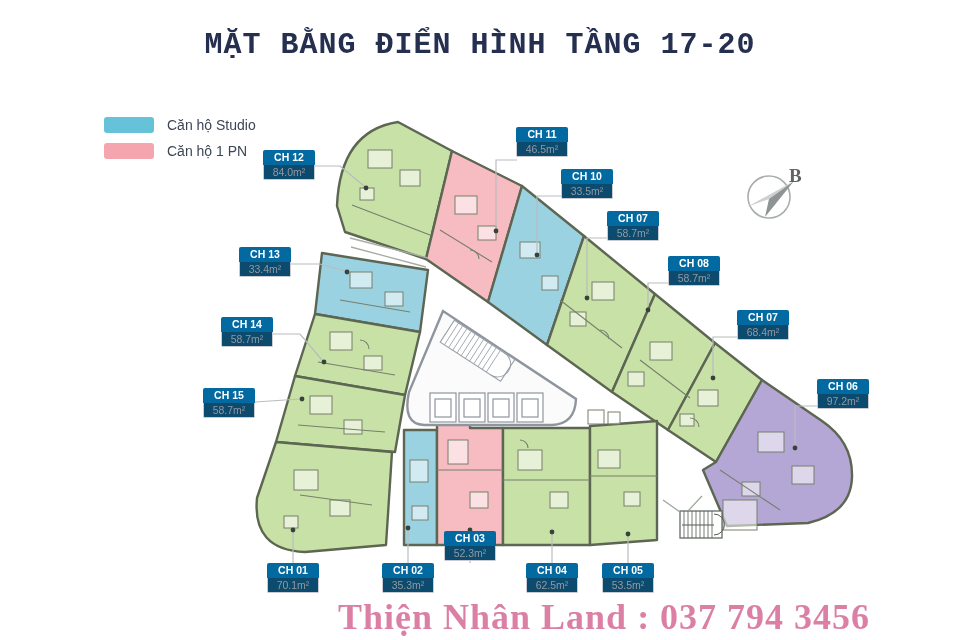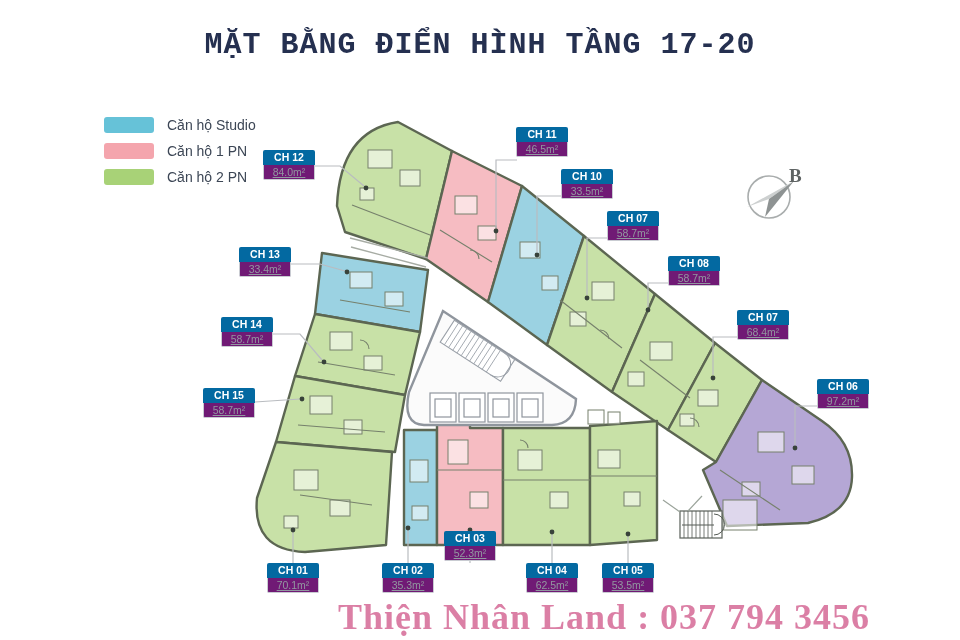--- a/index.html
+++ b/index.html
@@ -10,45 +10,41 @@
          font-size:30px;font-weight:700;color:#253050;letter-spacing:1px;}
   .legend{position:absolute;left:60px;top:116px;}
   .legend-row{display:flex;align-items:center;margin-bottom:9px;height:17px;padding-left:44px;}
   .swatch{width:50px;height:16px;border-radius:3px;margin-right:13px;}
   .legend-label{font-size:14px;color:#3c4655;}
   svg.plan{position:absolute;left:0;top:0;}
   .unit-label{position:absolute;width:52px;text-align:center;z-index:5;
               font-size:10.5px;line-height:13px;}
   .ul-head{background:#0369a1;color:#ffffff;font-weight:700;border-radius:2px 2px 0 0;
            padding:1px 0;}
-  .ul-body{background:#701a75;color:#9298a0;border:1px solid #c9ccd2;border-top:none;
-           border-radius:0 0 2px 2px;padding:0.5px 0;text-decoration:underline;}
+  .ul-body{background:#0c4a6e;color:#9298a0;border:1px solid #c9ccd2;border-top:none;
+           border-radius:0 0 2px 2px;padding:0.5px 0;}
   .watermark{position:absolute;left:338px;top:596px;white-space:nowrap;
              font-family:"Liberation Serif",serif;font-weight:700;font-size:36px;
              color:#be185d;opacity:0.55;letter-spacing:1px;z-index:6;}
 </style>
 </head>
 <body>
 
 <div class="stage">
 
   <div class="title">MẶT BẰNG ĐIỂN HÌNH TẦNG 17-20</div>
 
   <div class="legend">
     <div class="legend-row">
       <div class="swatch" style="background: rgb(102, 194, 216);"></div>
       <div class="legend-label">Căn hộ Studio</div>
     </div>
     <div class="legend-row">
       <div class="swatch" style="background: rgb(244, 165, 173);"></div>
       <div class="legend-label">Căn hộ 1 PN</div>
-    </div>
-    <div class="legend-row">
-      <div class="swatch" style="background: rgb(168, 210, 119);"></div>
-      <div class="legend-label">Căn hộ 2 PN</div>
     </div>
   </div>
 
   <svg class="plan" width="960" height="640" viewBox="0 0 960 640">
 
     <g stroke-width="2.4" stroke-linejoin="round" stroke="#5c6652">
 
       <path d="M345,232 L337,206 Q340,131 398,122 L452,151 L426,259 Z" fill="#c8e1a7"></path>
       <path d="M452,151 L522,186 L488,302 L426,259 Z" fill="#f6bcc2"></path>
       <path d="M522,186 L584,236 L547,345 L488,302 Z" fill="#9bd2e2"></path>

